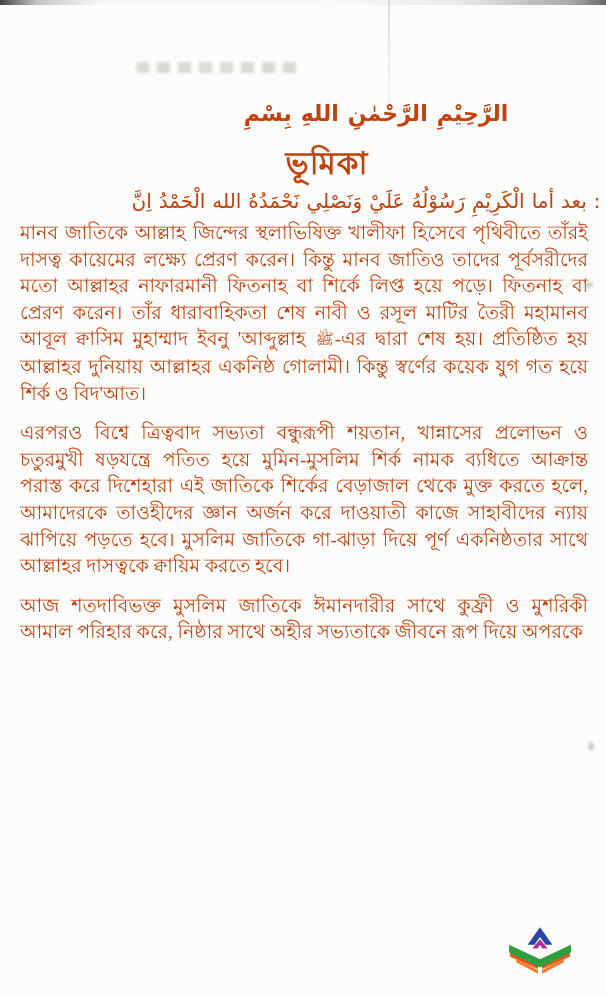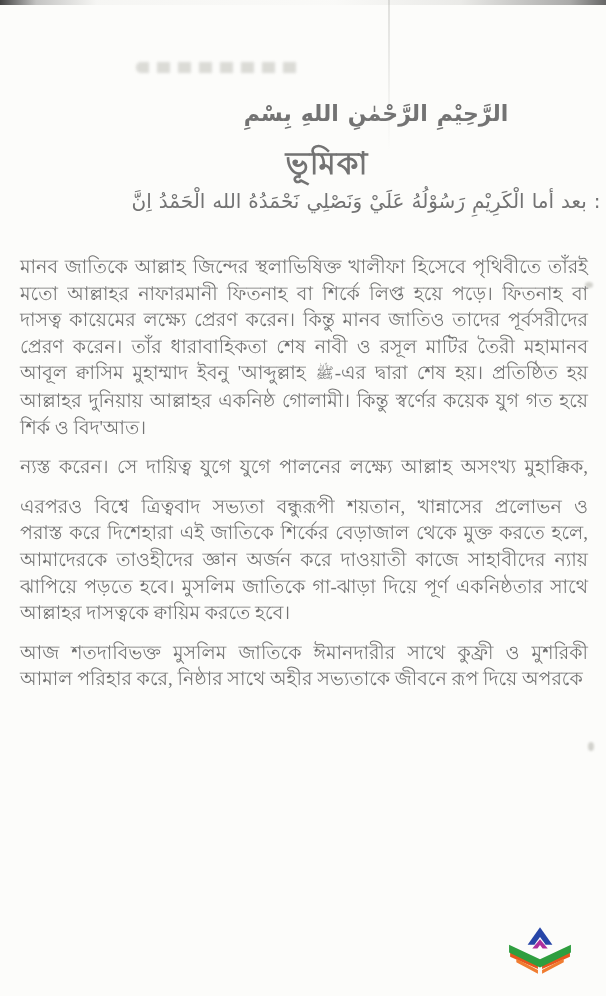--- a/index.html
+++ b/index.html
@@ -6,21 +6,21 @@
   body {
     width:606px; height:996px;
     background:#ffffff;
     font-family:"Liberation Serif","DejaVu Serif",serif;
   }
   .page {
     position:relative;
     width:606px; height:996px;
     background:#fcfcfa;
     overflow:hidden;
-    color:#737373;
+    color:#c2410c;
   }
 
   
   .edge-top {
     position:absolute; top:0; left:0; width:606px; height:5px;
     background:linear-gradient(90deg,
       rgba(35,35,35,.85) 0%, rgba(90,90,90,.35) 6%,
       rgba(190,190,185,.10) 16%, rgba(210,210,205,.06) 55%,
       rgba(150,150,145,.18) 76%, rgba(70,70,70,.45) 94%, rgba(40,40,40,.7) 100%);
   }
@@ -58,21 +58,21 @@
     display:flex; justify-content:center; gap:7px;
     transform:translateX(63px);
     direction:ltr;
     font-family:"DejaVu Sans","Liberation Sans",sans-serif;
     font-size:20px; font-weight:500;
   }
   .aword { direction:rtl; unicode-bidi:isolate; white-space:nowrap; }
 
   
   .body-text {
-    position:absolute; left:20px; top:254px; width:568px;font-family:Liberation Serif, serif;
+    position:absolute; left:20px; top:220px; width:568px;font-family:Liberation Serif, serif;
   }
   .para { margin:0 0 13px 0; }
   .line {
     font-size:19px; line-height:26.6px;
     text-align:justify; text-align-last:justify;
   }
   .line.last { text-align-last:left; }
   .seal {
     font-size:15px; display:inline-block;
     transform:translateY(-1px);
@@ -115,32 +115,32 @@
       <span class="aword">رَسُوْلُهُ</span>
       <span class="aword">الْكَرِيْمِ</span>
       <span class="aword">أما</span>
       <span class="aword">بعد</span>
       <span class="aword">:</span>
     </div>
 
   <main class="body-text">
       <div class="para">
         <div class="line">মানব জাতিকে আল্লাহ জিন্দের স্থলাভিষিক্ত খালীফা হিসেবে পৃথিবীতে তাঁরই</div>
+        <div class="line">দাসত্ব কায়েমের লক্ষ্যে প্রেরণ করেন। কিন্তু মানব জাতিও তাদের পূর্বসরীদের</div>
         <div class="line">মতো আল্লাহর নাফারমানী ফিতনাহ বা শির্কে লিপ্ত হয়ে পড়ে। ফিতনাহ বা</div>
-        <div class="line">দাসত্ব কায়েমের লক্ষ্যে প্রেরণ করেন। কিন্তু মানব জাতিও তাদের পূর্বসরীদের</div>
         <div class="line">প্রেরণ করেন। তাঁর ধারাবাহিকতা শেষ নাবী ও রসূল মাটির তৈরী মহামানব</div>
         <div class="line">আবূল ক্বাসিম মুহাম্মাদ ইবনু 'আব্দুল্লাহ <span class="seal">ﷺ</span>-এর দ্বারা শেষ হয়। প্রতিষ্ঠিত হয়</div>
         <div class="line">আল্লাহর দুনিয়ায় আল্লাহর একনিষ্ঠ গোলামী। কিন্তু স্বর্ণের কয়েক যুগ গত হয়ে</div>
         <div class="line last">শির্ক ও বিদ'আত।</div>
       </div>
       <div class="para">
-        <div class="line">ন্যস্ত করেন। সে দায়িত্ব যুগে যুগে পালনের লক্ষ্যে আল্লাহ অসংখ্য মুহাক্কিক,</div>
       </div>
       <div class="para">
         <div class="line">এরপরও বিশ্বে ত্রিত্ববাদ সভ্যতা বন্ধুরূপী শয়তান, খান্নাসের প্রলোভন ও</div>
+        <div class="line">চতুরমুখী ষড়যন্ত্রে পতিত হয়ে মুমিন-মুসলিম শির্ক নামক ব্যধিতে আক্রান্ত</div>
         <div class="line">পরাস্ত করে দিশেহারা এই জাতিকে শির্কের বেড়াজাল থেকে মুক্ত করতে হলে,</div>
         <div class="line">আমাদেরকে তাওহীদের জ্ঞান অর্জন করে দাওয়াতী কাজে সাহাবীদের ন্যায়</div>
         <div class="line">ঝাপিয়ে পড়তে হবে। মুসলিম জাতিকে গা-ঝাড়া দিয়ে পূর্ণ একনিষ্ঠতার সাথে</div>
         <div class="line last">আল্লাহর দাসত্বকে ক্বায়িম করতে হবে।</div>
       </div>
       <div class="para">
         <div class="line">আজ শতদাবিভক্ত মুসলিম জাতিকে ঈমানদারীর সাথে কুফ্রী ও মুশরিকী</div>
         <div class="line last">আমাল পরিহার করে, নিষ্ঠার সাথে অহীর সভ্যতাকে জীবনে রূপ দিয়ে অপরকে</div>
       </div>
     </main>

